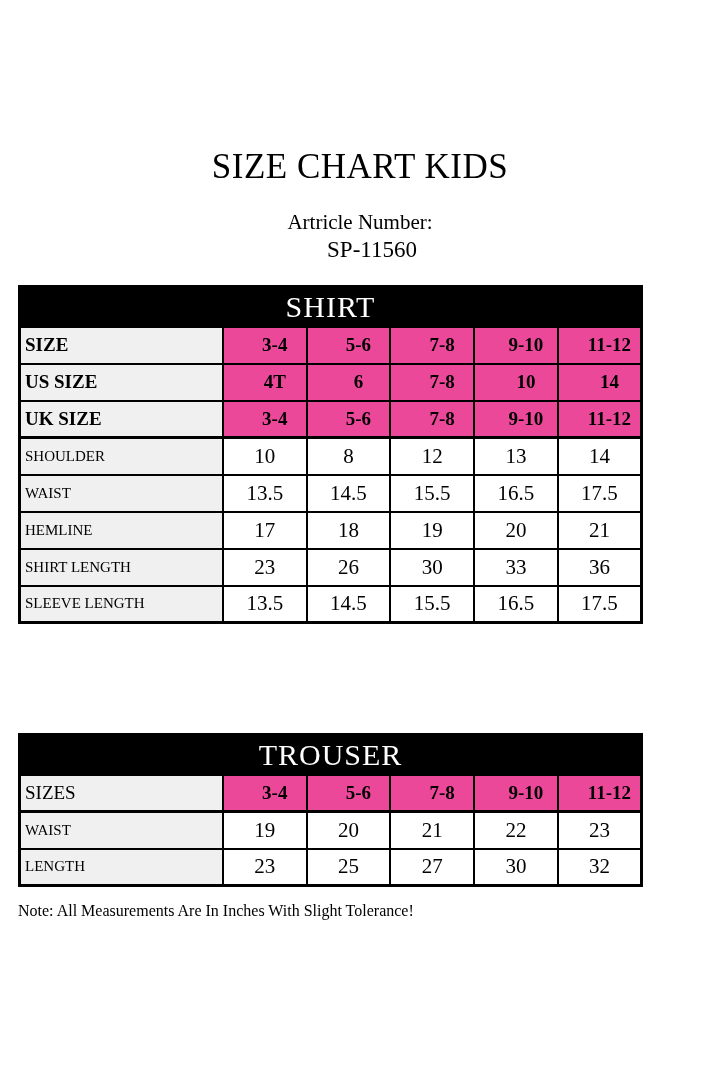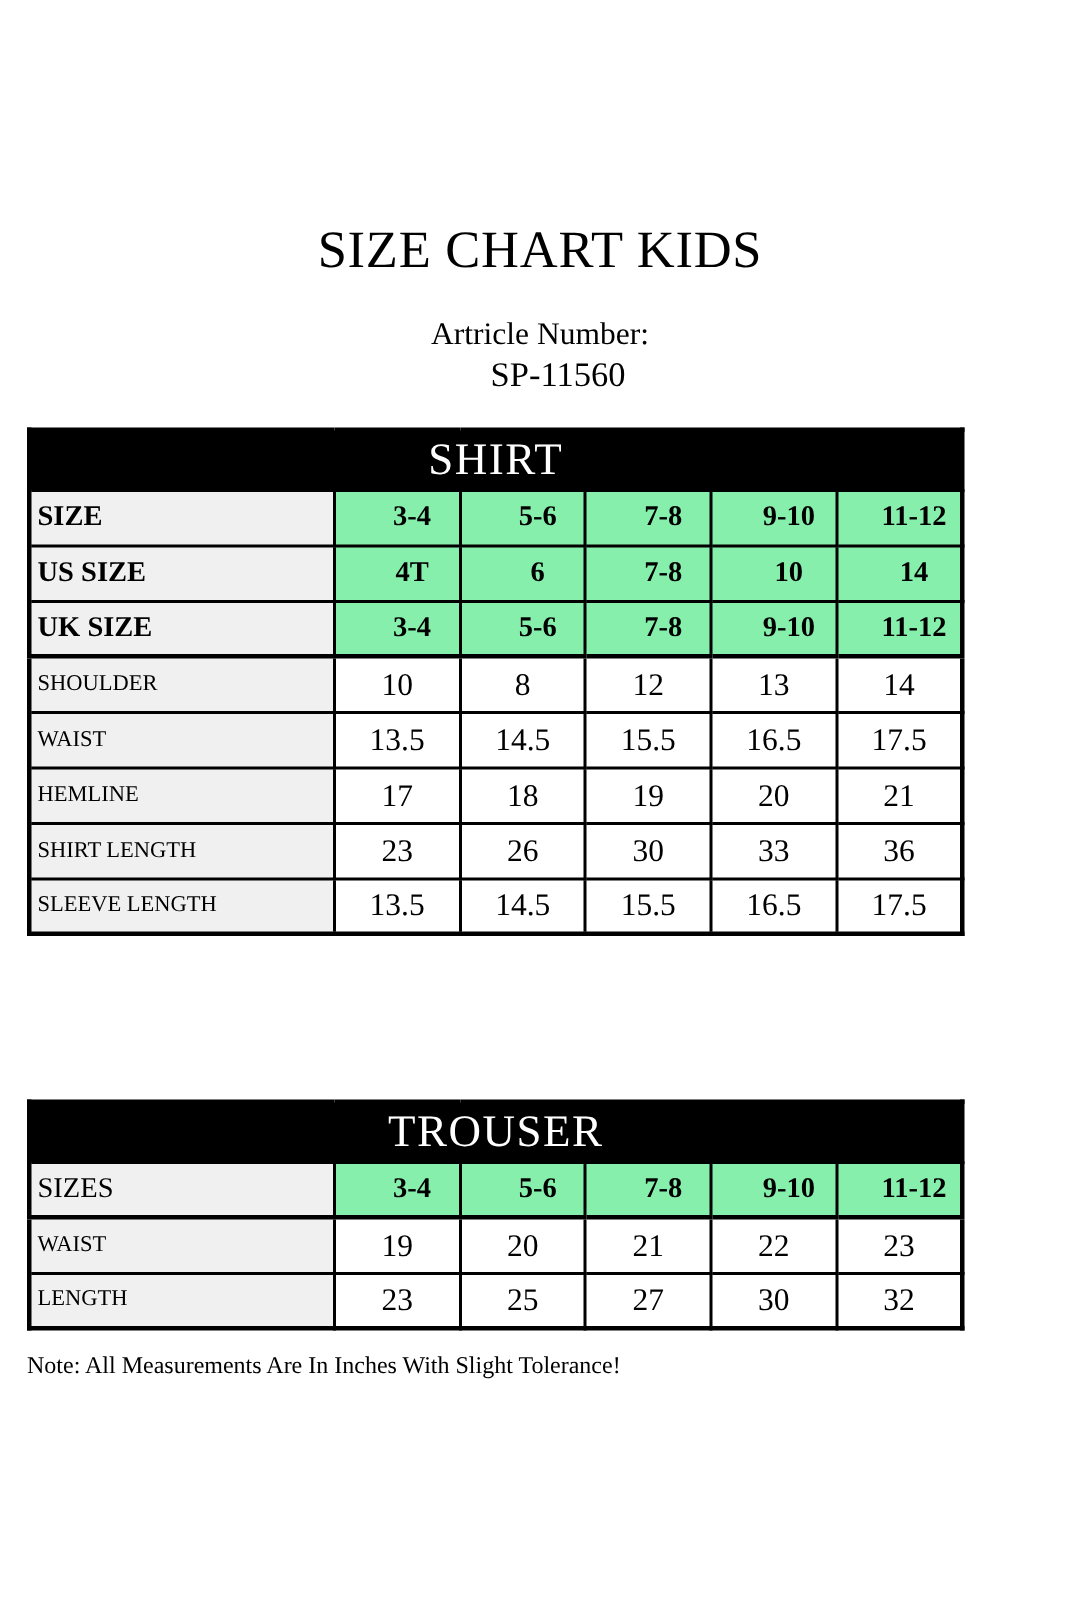--- a/index.html
+++ b/index.html
@@ -41,21 +41,21 @@
     border: 2px solid #000;
   }
   .size-table td {
     border: 2px solid #000;
     height: 37px; vertical-align: middle;
     text-align: center; background: #ffffff;
   }
   .size-table td.label-cell {
     text-align: left; padding-left: 4px; background: #f0f0f0;
   }
-  tr.size-row td { background: #86efac; font-weight: bold; font-size: 19px; padding-left: 20px; }
+  tr.size-row td { background: #ec4899; font-weight: bold; font-size: 19px; padding-left: 20px; }
   tr.size-row td.label-cell { font-size: 19px; }
   tr.last-size-row td { border-bottom-width: 3px; margin-left: 44px; }
   tr.m-row td.value-cell { font-size: 21px; font-weight: normal; }
   tr.m-row td.label-cell { font-size: 15px; font-weight: normal; }
   
   #trouser-table tr.size-row td.label-cell { font-weight: normal; font-size: 19px; }
   .note {
     position: absolute; top: 901px; left: 18px;
     font-size: 16px; line-height: 20px;
   }

